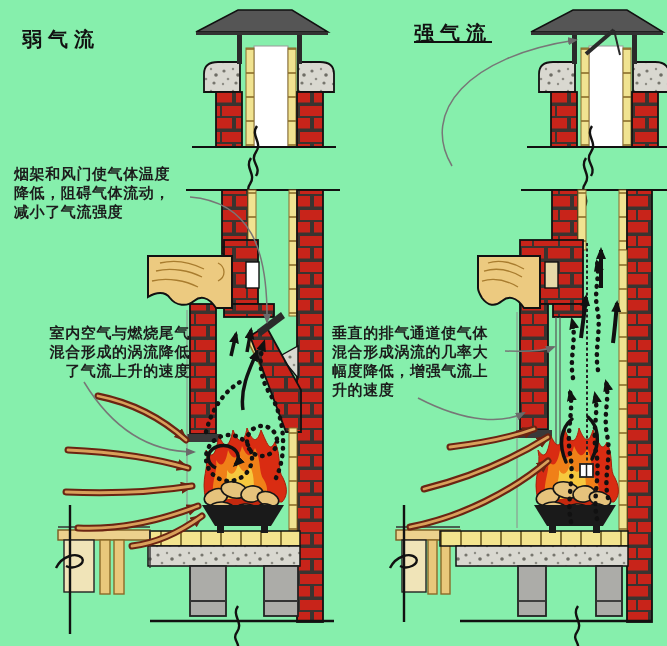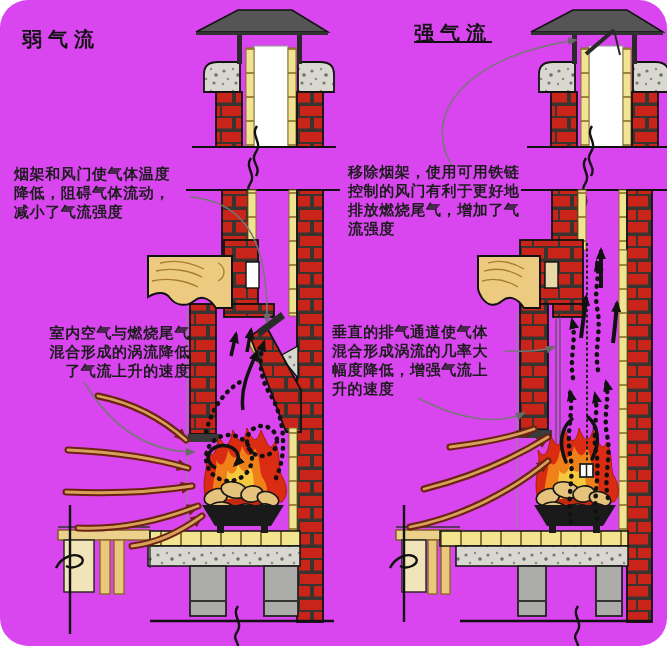--- a/index.html
+++ b/index.html
@@ -1,17 +1,17 @@
 <!DOCTYPE html>
 <html><head>
 <meta charset="utf-8">
 <style>
   html,body{margin:0;padding:0;background:#fff;}
-  .canvas{position:relative;width:667px;height:646px;background:#d946ef;overflow:hidden;
-          font-family:"DejaVu Sans",sans-serif;color:#1a1a1a;border-radius:28px;}
+  .canvas{position:relative;width:667px;height:646px;background:#86efac;overflow:hidden;
+          font-family:"DejaVu Sans",sans-serif;color:#1a1a1a;}
   .canvas svg{position:absolute;left:0;top:0;}
   .diag-title{position:absolute;font-size:20px;font-weight:700;letter-spacing:6px;color:#111;}
   .ann{position:absolute;font-size:15px;line-height:19px;font-weight:600;letter-spacing:0.6px;
        color:#1c1c1c;white-space:pre-line;}
 </style>
 </head>
 <body>
 
 <div class="canvas">
 
@@ -264,21 +264,17 @@
 
   <div class="diag-title" style="left:22px;top:26px;">弱气流</div>
   <div class="diag-title" style="left:414px;top:20px;text-decoration:underline;">强气流</div>
 
   <div class="ann" style="left:14px;top:165px;width:176px;">烟架和风门使气体温度
 降低，阻碍气体流动，
 减小了气流强度</div>
   <div class="ann" style="left:14px;top:324px;width:176px;text-align:right;">室内空气与燃烧尾气
 混合形成的涡流降低
 了气流上升的速度</div>
-  <div class="ann" style="left:348px;top:163px;width:198px;">移除烟架，使用可用铁链
-控制的风门有利于更好地
-排放燃烧尾气，增加了气
-流强度</div>
-  <div class="ann" style="left:332px;top:324px;width:198px;font-family:Liberation Mono, monospace;">垂直的排气通道使气体
+  <div class="ann" style="left:332px;top:324px;width:198px;">垂直的排气通道使气体
 混合形成涡流的几率大
 幅度降低，增强气流上
 升的速度</div>
 </div>
 
 </body></html>

